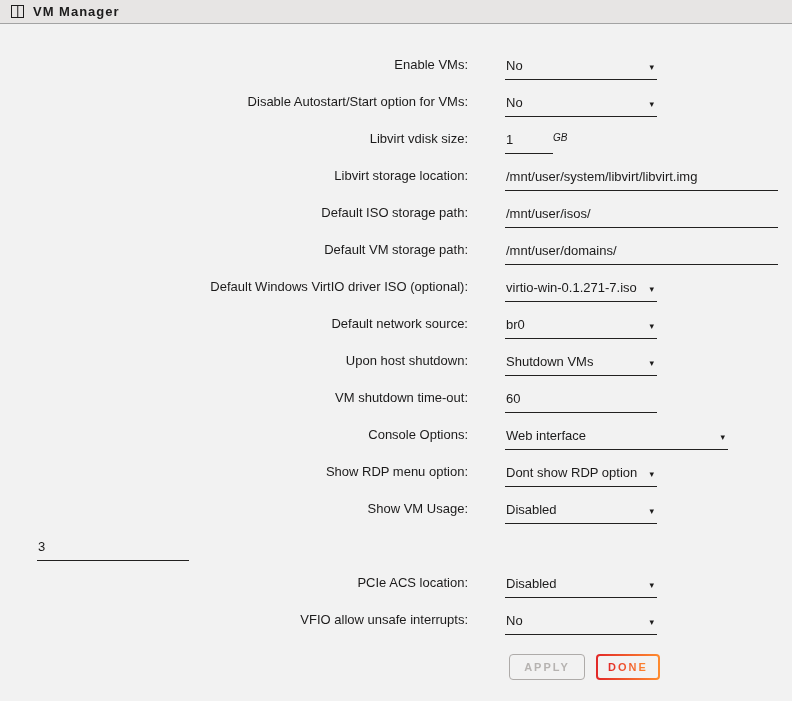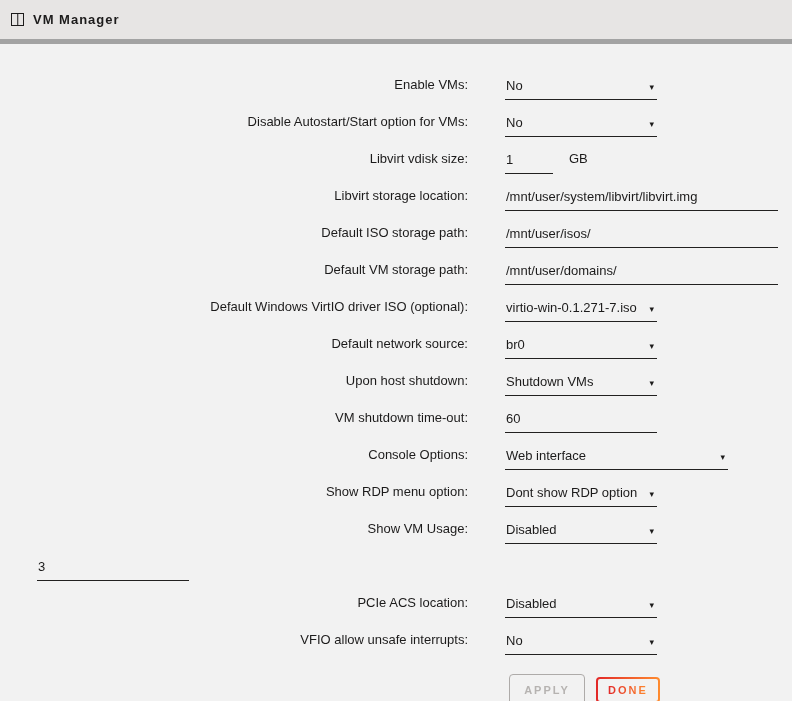--- a/index.html
+++ b/index.html
@@ -7,23 +7,23 @@
     padding: 0;
     width: 792px;
     height: 701px;
     overflow: hidden;
     background: #f2f2f2;
     font-family: "Liberation Sans", sans-serif;
     color: #1c1b1b;
   }
   
   .titlebar {
-    height: 44px;
+    height: 24px;
     background: #e7e5e4;
-    border-bottom: 5px solid #a3a3a3;
+    border-bottom: 1px solid #a3a3a3;
     display: flex;
     align-items: center;
     padding-left: 11px;
     box-sizing: border-box;
   }
   .vm-icon {
     width: 11px;
     height: 11px;
     border: 1.5px solid #1c1b1b;
     display: inline-block;
@@ -97,35 +97,35 @@
     border-top: none;
     border-left: none;
     border-right: none;
     outline: none;
     font-family: "Liberation Sans", sans-serif;
     font-size: 13px;
     color: #1c1b1b;
     padding-left: 1px;
   }
   .suffix {
-    margin-left: 16px;
-    font-size: 13px;
+    font-size: 10px;
     padding-bottom: 8px;
+    font-style: italic;
   }
   
   .actions {
     margin-left: 509px;
     margin-top: 19px;
     display: flex;
     align-items: center;
     gap: 11px;
   }
   .btn-apply {
     width: 76px;
-    height: 32px;
+    height: 26px;
     box-sizing: border-box;
     border: 1px solid #aeaba9;
     border-radius: 4px;
     background: transparent;
     color: #b6b3b1;
     font-family: "Liberation Sans", sans-serif;
     font-size: 11px;
     font-weight: 700;
     letter-spacing: 2px;
     cursor: default;

